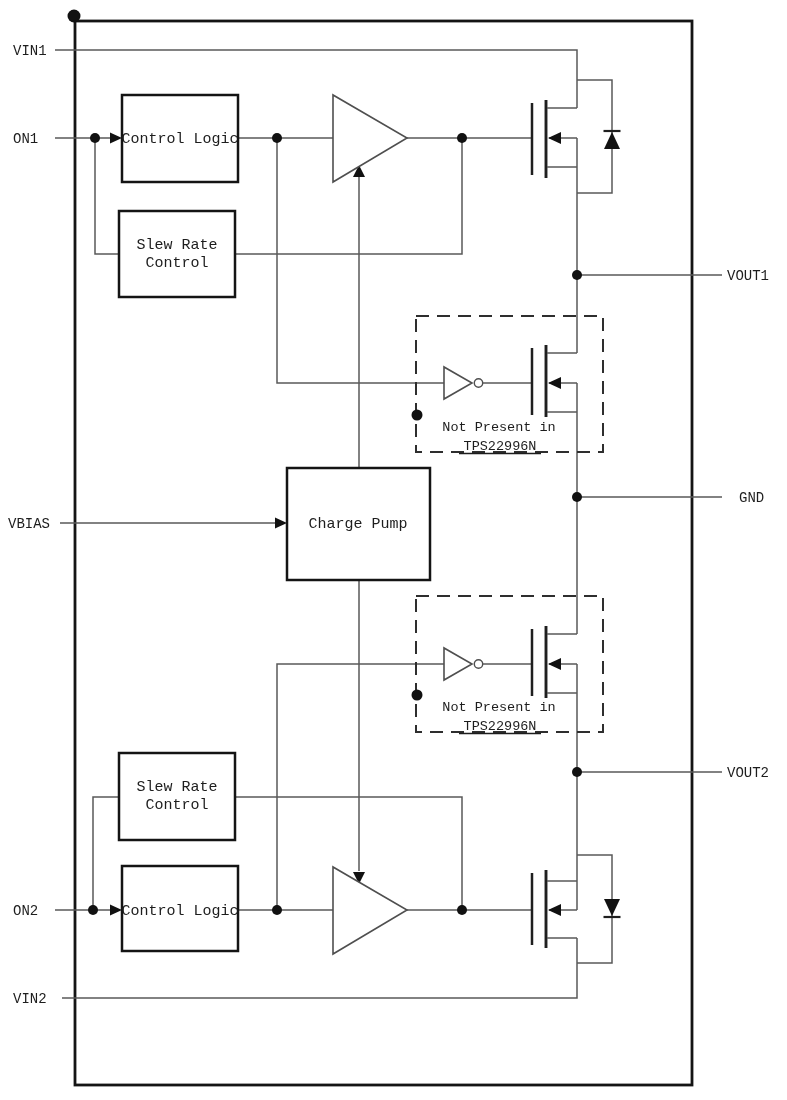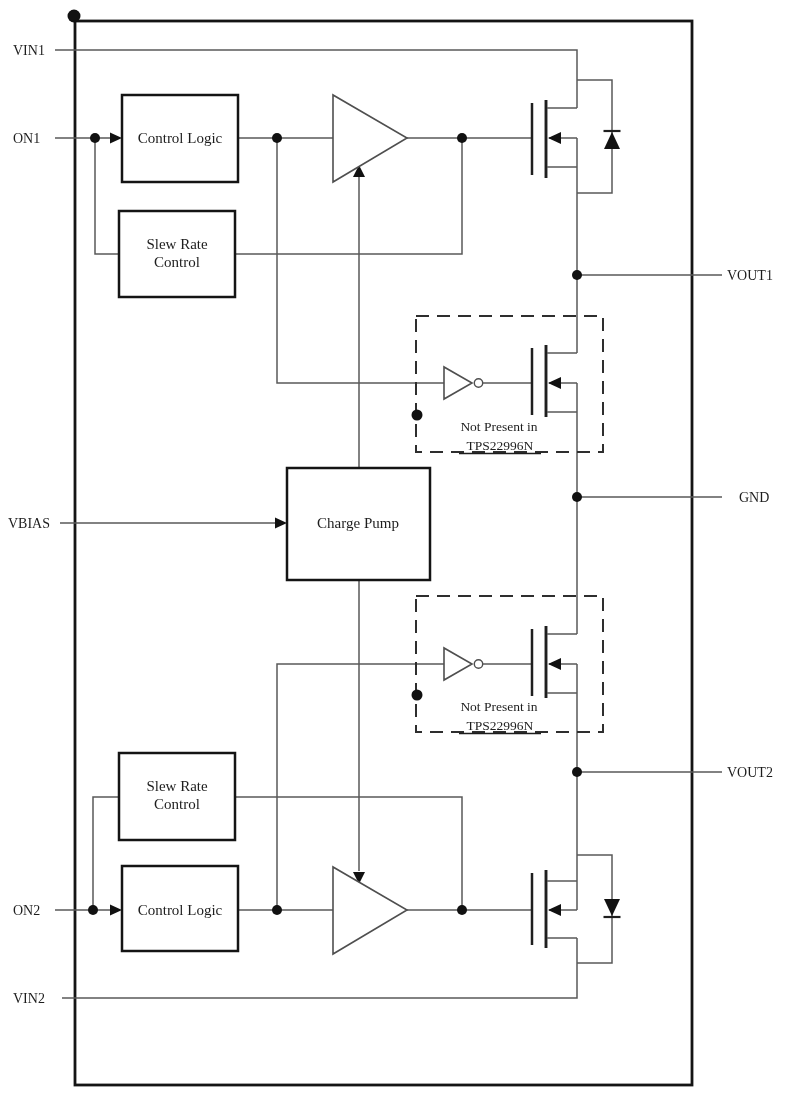--- a/index.html
+++ b/index.html
@@ -1,20 +1,20 @@
 <!DOCTYPE html>
 <html><head>
 <meta charset="utf-8">
 <style>
   html,body{margin:0;padding:0;background:#ffffff;}
   .stage{
     position:relative;
     width:787px;height:1100px;
     background:#ffffff;
-    font-family:Liberation Serif, serif;
+    font-family:Liberation Mono, monospace;
     overflow:hidden;
   }
   svg{display:block;}
   .wire{stroke:#595959;stroke-width:1.5;fill:none;}
   .chip-border{stroke:#141414;stroke-width:2.8;fill:none;}
   .blockbox{stroke:#141414;stroke-width:2.5;fill:#ffffff;}
   .dashedbox{stroke:#2e2e2e;stroke-width:2;fill:none;stroke-dasharray:13 8;}
   .tri{stroke:#4f4f4f;stroke-width:1.6;fill:#ffffff;}
   .bubble{stroke:#4f4f4f;stroke-width:1.4;fill:#ffffff;}
   .dot{fill:#111111;stroke:none;}

